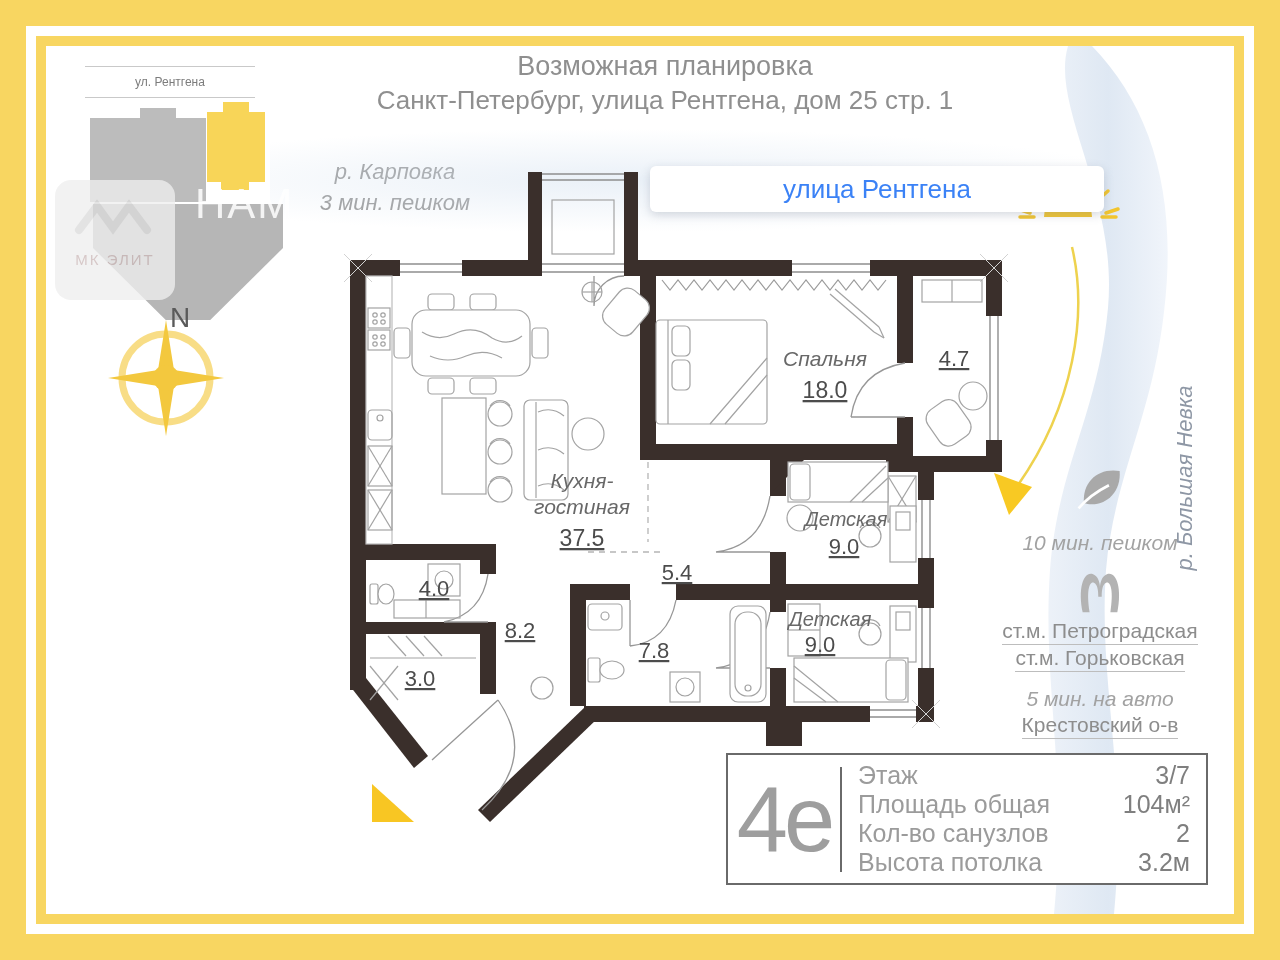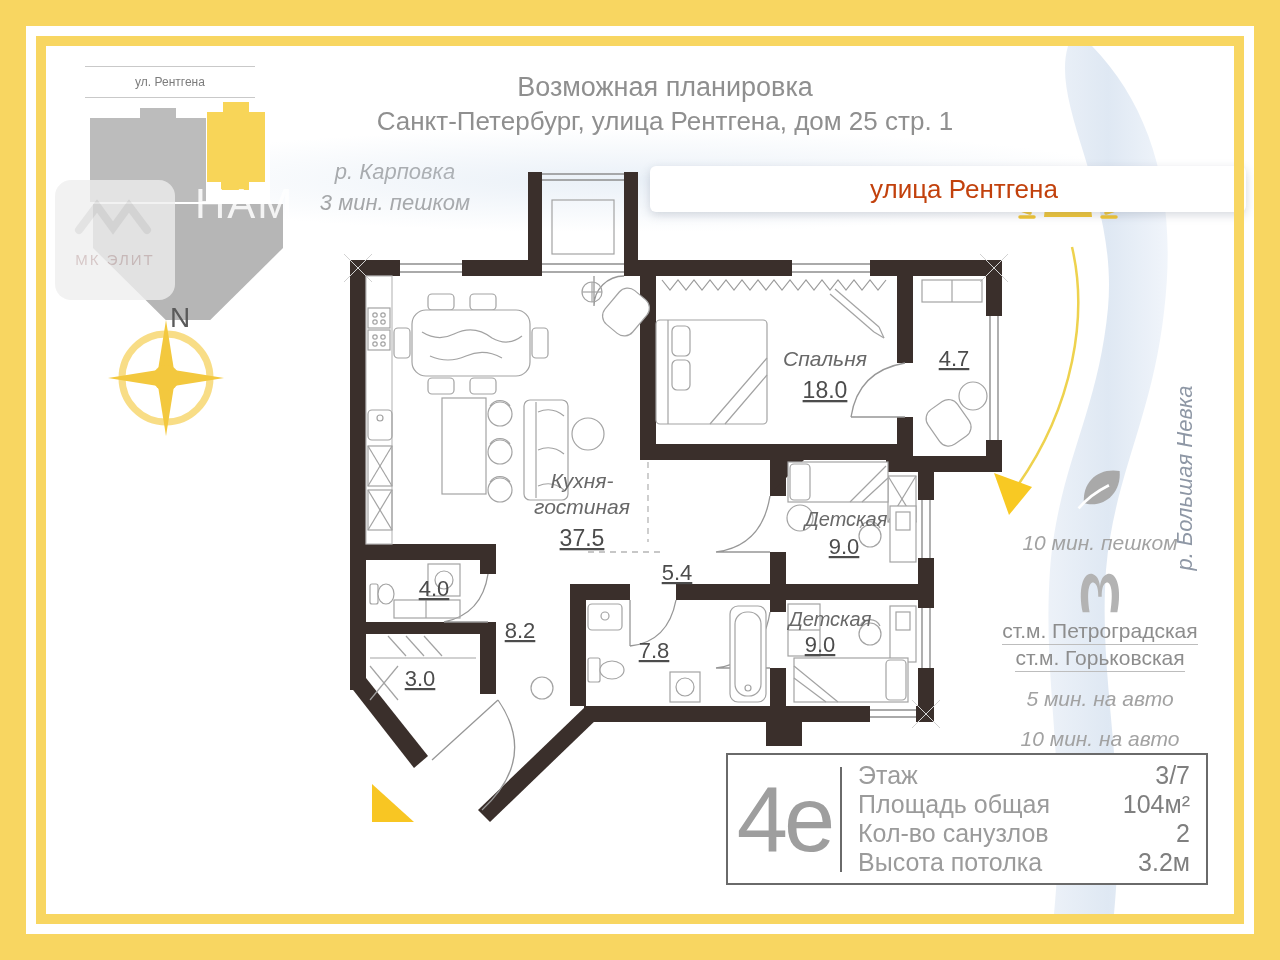--- a/index.html
+++ b/index.html
@@ -6,33 +6,33 @@
   body{
     width:1280px;height:960px;position:relative;overflow:hidden;
     background:#ffffff;
     font-family:"Liberation Sans", sans-serif;
   }
   .abs{position:absolute;}
   
   .frame-outer{position:absolute;inset:0;border:26px solid #f8d661;box-sizing:border-box;pointer-events:none;z-index:40;}
   .frame-inner{position:absolute;inset:36px;border:10px solid #f8d661;box-sizing:border-box;pointer-events:none;z-index:40;}
   
-  .title{left:280px;top:70px;width:770px;text-align:center;color:#8f8f8f;}
+  .title{left:280px;top:49px;width:770px;text-align:center;color:#8f8f8f;}
   .title .l1{font-size:27px;line-height:34px;}
   .title .l2{font-size:26px;line-height:34px;}
   
   .street-top{left:85px;top:62px;width:170px;text-align:center;}
   .street-top .rule{height:1px;background:#c9c9c9;margin:4px 0;}
   .street-top .txt{font-size:12px;color:#7c7c7c;padding:4px 0;}
   
   .karpovka{left:295px;top:156px;width:200px;text-align:center;font-style:italic;color:#9b9b9b;font-size:22px;line-height:31px;}
   
-  .banner{left:650px;top:166px;width:564px;height:46px;background:#ffffff;border-radius:6px;
+  .banner{left:650px;top:166px;width:454px;height:46px;background:#ffffff;border-radius:6px;
     box-shadow:0 3px 10px rgba(120,130,150,.30);text-align:center;line-height:46px;
-    font-size:26px;color:#c2410c;z-index:5;padding-left:32px;}
+    font-size:26px;color:#3b82f6;z-index:5;}
   .wash{left:270px;top:128px;width:880px;height:105px;
     background:radial-gradient(ellipse at 40% 50%, rgba(213,226,240,.5), rgba(240,245,250,0) 70%);
     z-index:1;}
   
   .poi{left:985px;top:462px;width:230px;text-align:center;z-index:6;}
   .poi .u{font-size:21px;color:#8d8d8d;line-height:26px;display:inline-block;border-bottom:1.5px solid #bdbdbd;}
   .poi .it{font-size:21px;color:#a2a2a2;font-style:italic;line-height:26px;margin-top:14px;}
   .poi .gap{height:6px;}
   
   .info{left:726px;top:753px;width:482px;height:132px;border:2px solid #6a6a6a;background:#fff;
@@ -371,20 +371,21 @@
     <path d="M 4,52 C 14,40 26,32 38,26" stroke="#ffffff" stroke-width="3" fill="none"></path>
   </svg>
   <div class="it">10 мин. пешком</div>
   <div class="gap"></div>
   <svg width="56" height="52" viewBox="0 0 56 60">
     <path d="M 8,58 C 2,28 10,10 20,14 C 26,16 28,24 28,30 C 28,24 30,16 36,14 C 46,10 54,28 48,58 L 40,58 C 44,32 40,22 35,24 C 31,26 30,32 30,40 L 26,40 C 26,32 25,26 21,24 C 16,22 12,32 16,58 Z" fill="#b3b3b3"></path>
   </svg>
   <div><span class="u">ст.м. Петроградская</span></div>
   <div><span class="u">ст.м. Горьковская</span></div>
   <div class="it">5 мин. на авто</div>
+  <div><span class="u">Крестовский о-в</span></div>
   <div class="it">10 мин. на авто</div>
 </div>
 
 <div class="abs info">
   <div class="code">4е</div>
   <div class="rows">
     <div class="row">
       <span class="lab">Этаж</span>
       <span class="val">3/7</span>
     </div>

